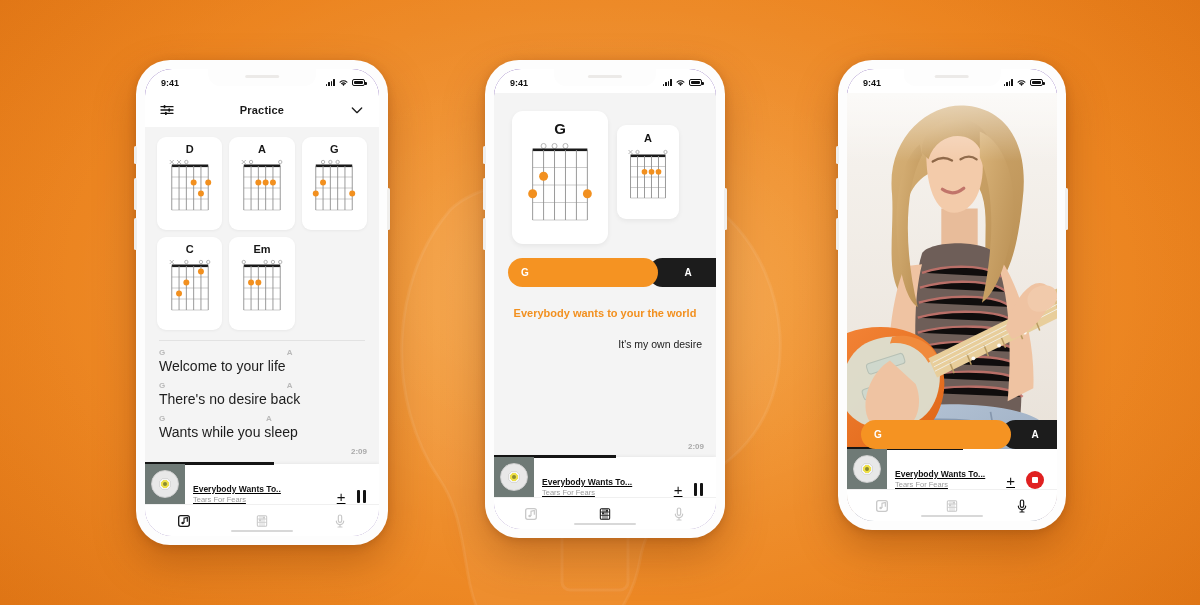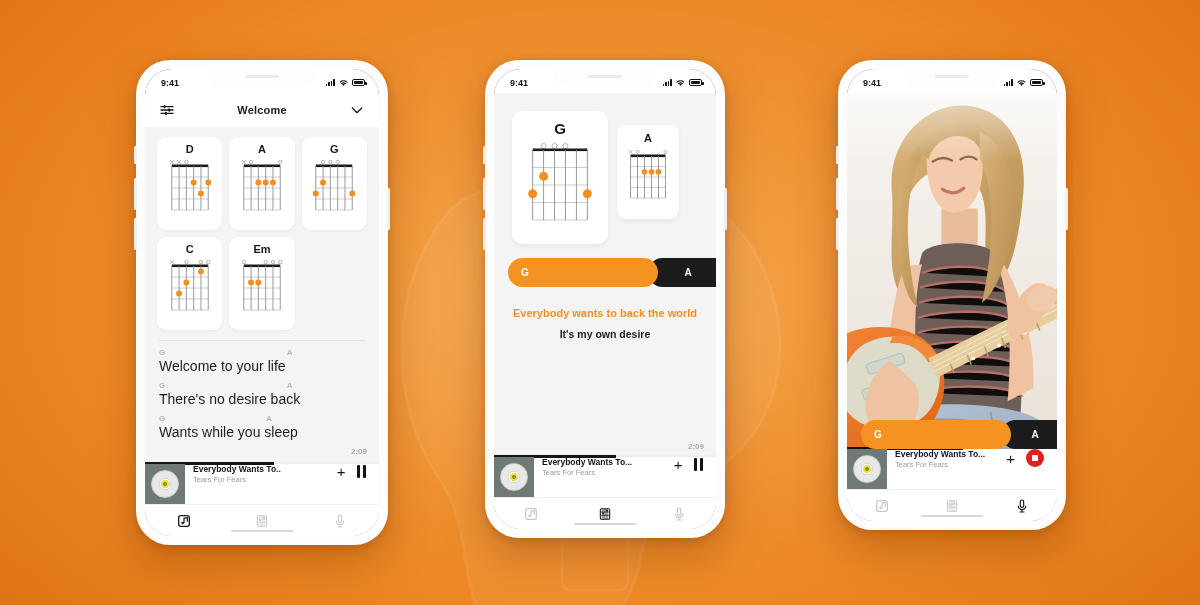--- a/index.html
+++ b/index.html
@@ -112,22 +112,23 @@
   
   .lyrics { padding: 7px 14px 0; }
   .lyricrow { margin-bottom: 7px; position: relative; }
   .chordline { position: relative; height: 10px; }
   .chordline span { position:absolute; font-size:8px; color:#b9b9b9; font-weight:bold; }
   .lyricline { font-size: 14px; font-weight: normal; color:#1d1d1d; }
 
   
   .player {
     position:absolute; left:0; right:0; bottom:32px;
-    background:#fff; height: 40px; display:flex; align-items:flex-start;
+    background:#fff; height: 40px; display:flex; align-items:flex-end;
     box-shadow: 0 -1px 3px rgba(0,0,0,0.05);
+    text-decoration: underline;
   }
   .player .progress { position:absolute; top:-2px; left:0; height:3px; background:#151515; }
   .art {
     width: 40px; height: 40px; flex:none; background:#6f7a76;
     display:flex; align-items:center; justify-content:center; position:relative;
   }
   .vinyl { width:28px; height:28px; border-radius:50%;
     background: radial-gradient(circle at 50% 50%, #efe04a 0 23%, #f4f4f4 23% 30%, #d9d9d9 30% 33%, #e8e8e8 33% 100%);
     border: 1px solid #cfcfcf; }
   .vinyl:after { content:""; position:absolute; left:50%; top:50%; transform:translate(-50%,-50%);
@@ -162,21 +163,21 @@
   .smcard .cname { font-size:11px; font-weight:bold; color:#141414; margin-bottom:4px;}
 
   .pillrow { display:flex; align-items:center; padding: 14px 0 0 14px; position:relative; }
   .pill-main { height:29px; border-radius:16px; background:#F59322; display:flex; align-items:center;
                padding-left:13px; color:#fff; font-size:10px; font-weight:bold; flex: 0 0 150px; z-index:2;}
   .pill-next { height:29px; border-radius:16px 0 0 16px; background:#1c1c1c; display:flex; align-items:center;
                justify-content:center; color:#fff; font-size:10px; font-weight:bold; flex:1 1 auto; margin-left:-10px; padding-left:12px;}
 
   .p2-lyrics { text-align:center; padding: 20px 14px 0; }
   .l-active { font-size:11px; font-weight:bold; color:#F2901F; }
-  .l-next { font-size:10.5px; font-weight:bold; color:#1b1b1b; margin-top:9px;}
+  .l-next { font-size:10.5px; font-weight:normal; color:#1b1b1b; margin-top:19px;text-align:right;}
   .timestamp { font-size:8px; color:#a9a9a9; font-weight:bold; }
 
   
   .video { position:absolute; inset:0; overflow:hidden; background:#efe9e2; }
   .p3-pills { position:absolute; left:14px; right:0; bottom:72px; display:flex; align-items:center; z-index:5;}
 
   .tsright { position:absolute; right:12px; }
 </style>
 </head>
 <body>
@@ -234,21 +235,21 @@
         <svg class="ic" viewBox="0 0 24 24">
           <g stroke="#151515" stroke-width="2" stroke-linecap="round">
             <path d="M3 7h18M3 12h18M3 17h18"></path>
           </g>
           <g fill="#151515">
               <rect x="7" y="4.5" width="2.6" height="5" rx="1.3"></rect>
             <rect x="14" y="9.5" width="2.6" height="5" rx="1.3"></rect>
             <rect x="9" y="14.5" width="2.6" height="5" rx="1.3"></rect>
             </g>
         </svg>
-        <span class="title">Welcome</span>
+        <span class="title">Practice</span>
         <svg class="ic" viewBox="0 0 24 24">
           <path d="M5 9l7 7 7-7" stroke="#1d1d1d" stroke-width="2" fill="none" stroke-linecap="round" stroke-linejoin="round"></path>
         </svg>
       </div>
 
       <div class="appbody">
         <div class="chordgrid" id="p1-chords">
             <div class="chordcard">
               <span class="cname">D</span>
               <span><svg width="48" height="60" viewBox="0 0 48 60">
@@ -521,21 +522,21 @@
                 </svg></span>
           </div>
         </div>
 
         <div class="pillrow">
           <div class="pill-main">G</div>
           <div class="pill-next">A</div>
         </div>
 
         <div class="p2-lyrics">
-          <div class="l-active">Everybody wants to back the world</div>
+          <div class="l-active">Everybody wants to your the world</div>
           <div class="l-next">It's my own desire</div>
         </div>
         <span class="timestamp tsright" style="position:absolute;bottom:78px">2:09</span>
 
         <div class="player">
           <div class="progress" id="p2-progress" style="width: 55%;"></div>
           <div class="art">
               <span class="vinyl"></span>
             </div>
           <div class="meta">

